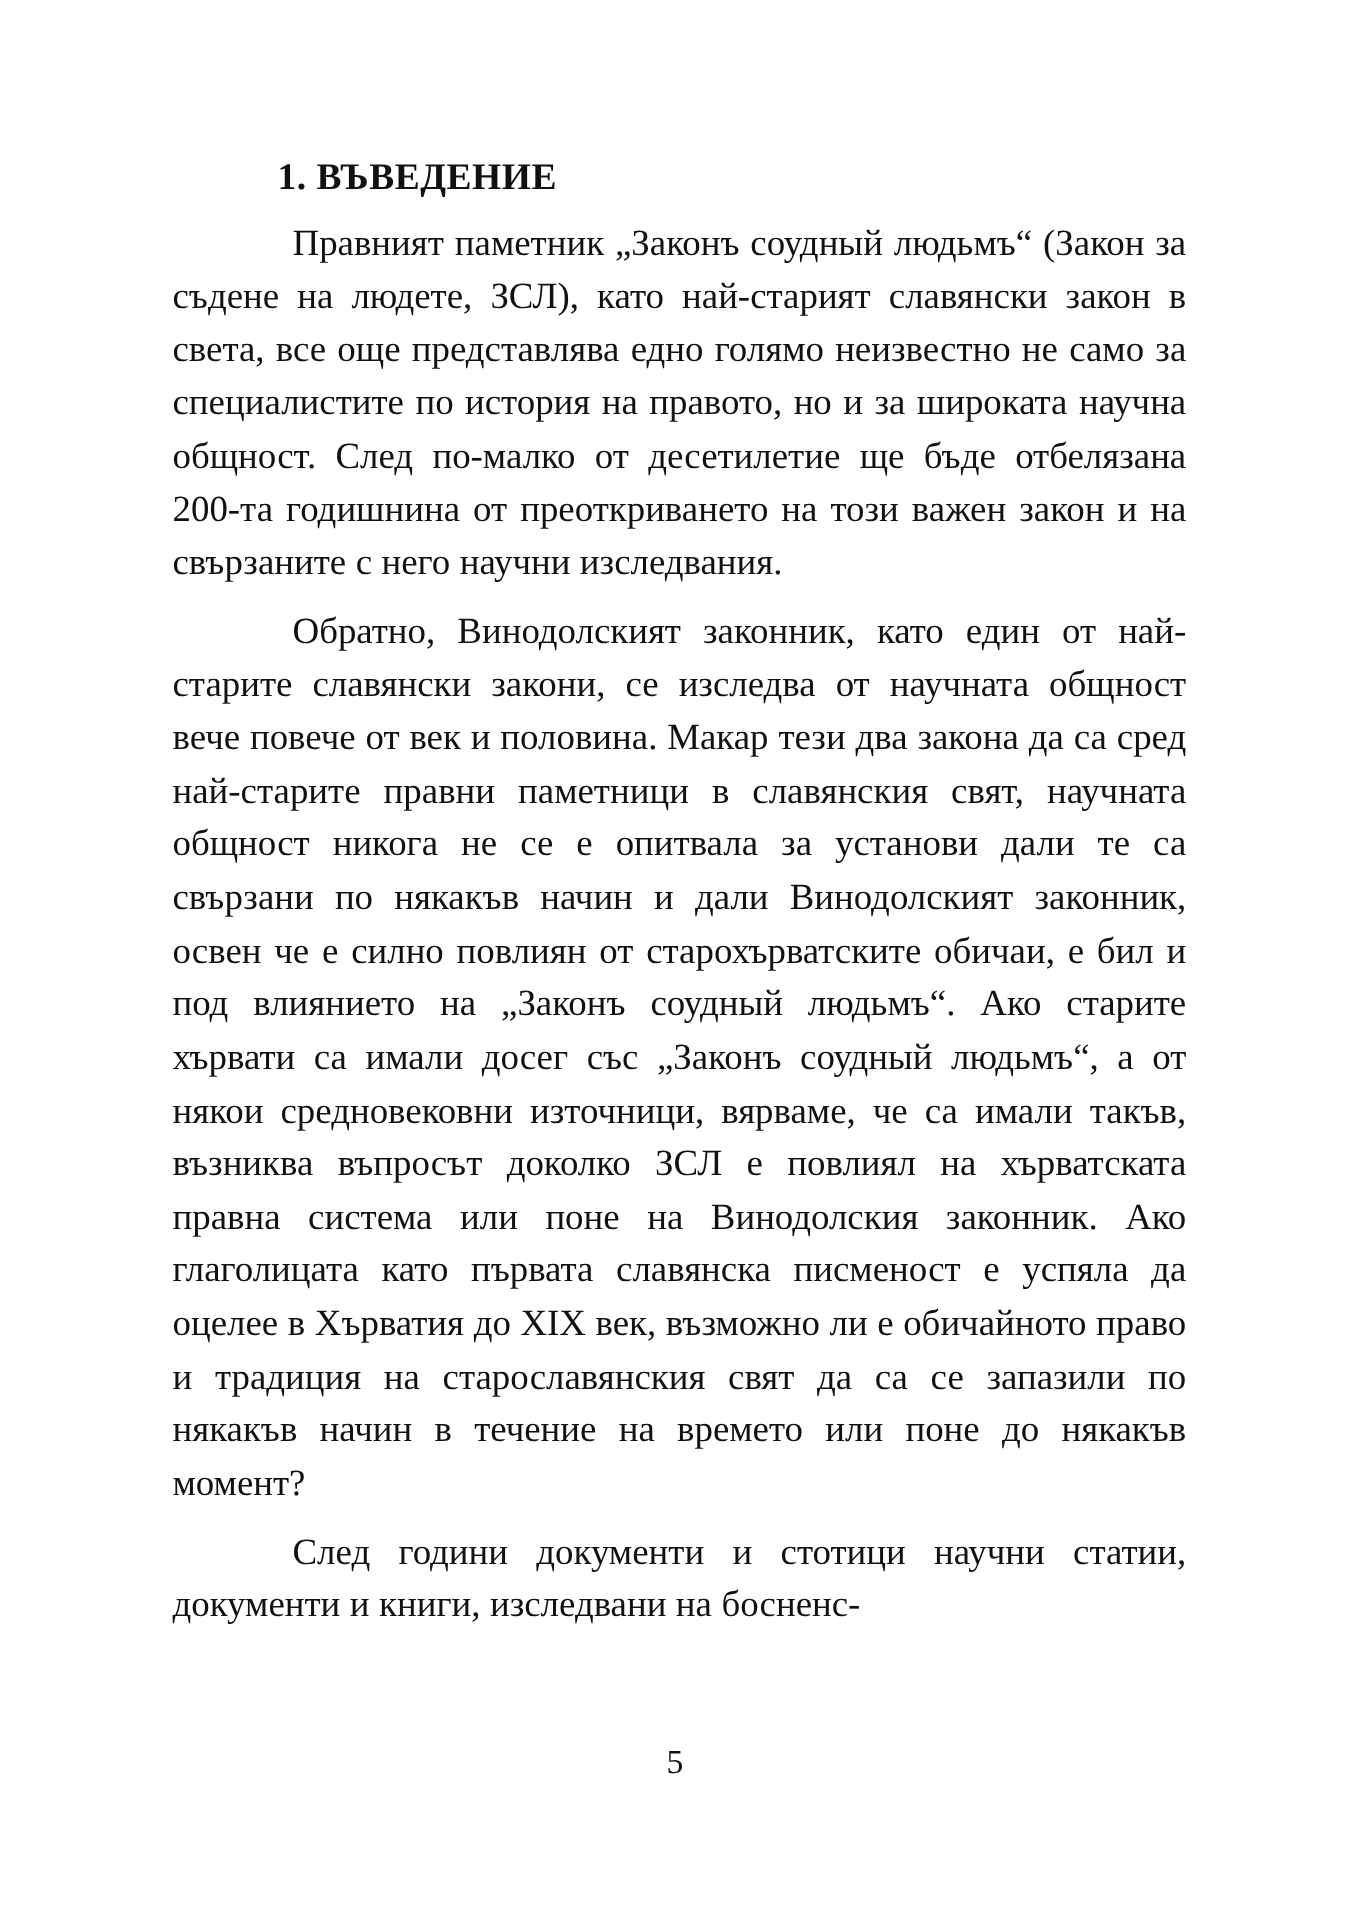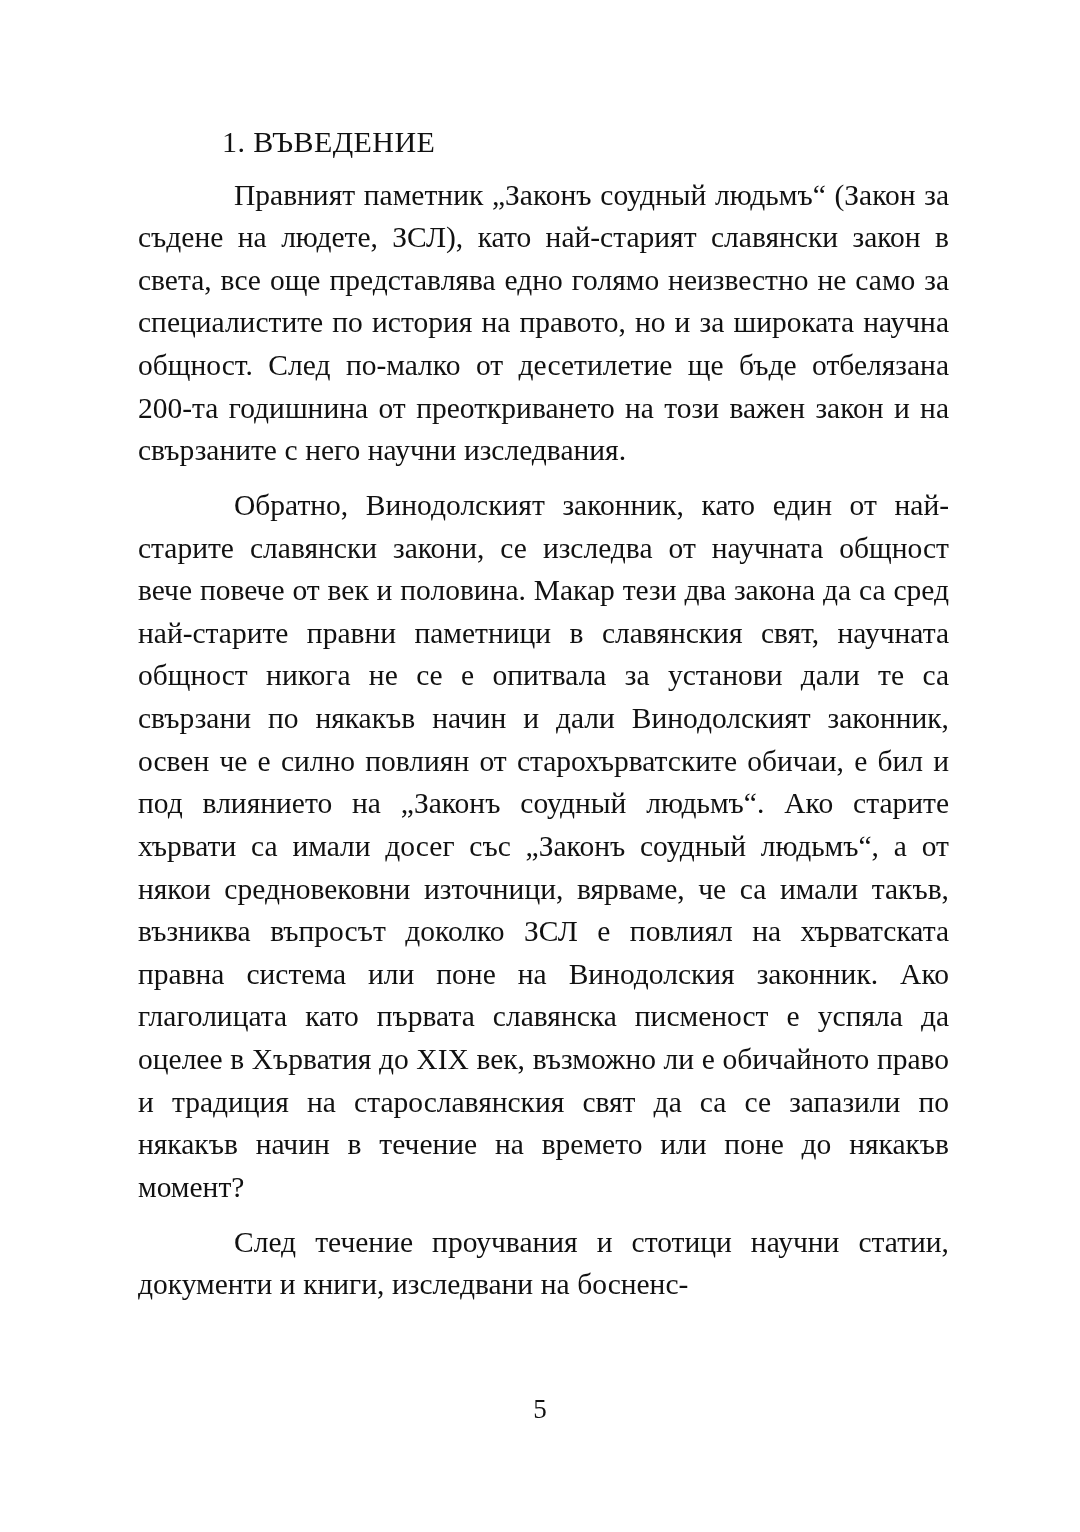--- a/index.html
+++ b/index.html
@@ -24,21 +24,21 @@
     background: #ffffff;
   }
   .content {
     position: absolute;
     left: 126px;
     top: 122px;
     width: 835px;
   }
   .section-title {
     font-size: 30px;
-    font-weight: normal;
+    font-weight: bold;
     letter-spacing: 0.4px;
     margin: 0 0 6px 0;
     padding-left: 96px;
     line-height: 1.32;
   }
   p.body-par {
     margin: 12px;
     font-size: 29.5px;
     line-height: 1.445;
     text-align: justify;
@@ -61,16 +61,16 @@
   }
 </style>
 </head>
 <body>
 
 <div class="page">
   <div class="content">
     <h1 class="section-title">1. ВЪВЕДЕНИЕ</h1>
     <p class="body-par">Правният паметник „Законъ соудный людьмъ“ (Закон за съдене на людете, ЗСЛ), като най-старият славянски закон в света, все още представлява едно голямо неизвестно не само за специалистите по история на правото, но и за широката научна общност. След по-малко от десетилетие ще бъде отбелязана 200-та годишнина от преоткриването на този важен закон и на свързаните с него научни изследвания.</p>
     <p class="body-par">Обратно, Винодолският законник, като един от най-старите славянски закони, се изследва от научната общност вече повече от век и половина. Макар тези два закона да са сред най-старите правни паметници в славянския свят, научната общност никога не се е опитвала за установи дали те са свързани по някакъв начин и дали Винодолският законник, освен че е силно повлиян от старохърватските обичаи, е бил и под влиянието на „Законъ соудный людьмъ“. Ако старите хървати са имали досег със „Законъ соудный людьмъ“, а от някои средновековни източници, вярваме, че са имали такъв, възниква въпросът доколко ЗСЛ е повлиял на хърватската правна система или поне на Винодолския законник. Ако глаголицата като първата славянска писменост е успяла да оцелее в Хърватия до XIX век, възможно ли е обичайното право и традиция на старославянския свят да са се запазили по някакъв начин в течение на времето или поне до някакъв момент?</p>
-    <p class="body-par">След течение проучвания и стотици научни статии, документи и книги, изследвани на босненс-</p>
+    <p class="body-par">След години документи и стотици научни статии, документи и книги, изследвани на босненс-</p>
   </div>
   <div class="page-number">5</div>
 </div>
 
 </body></html>

